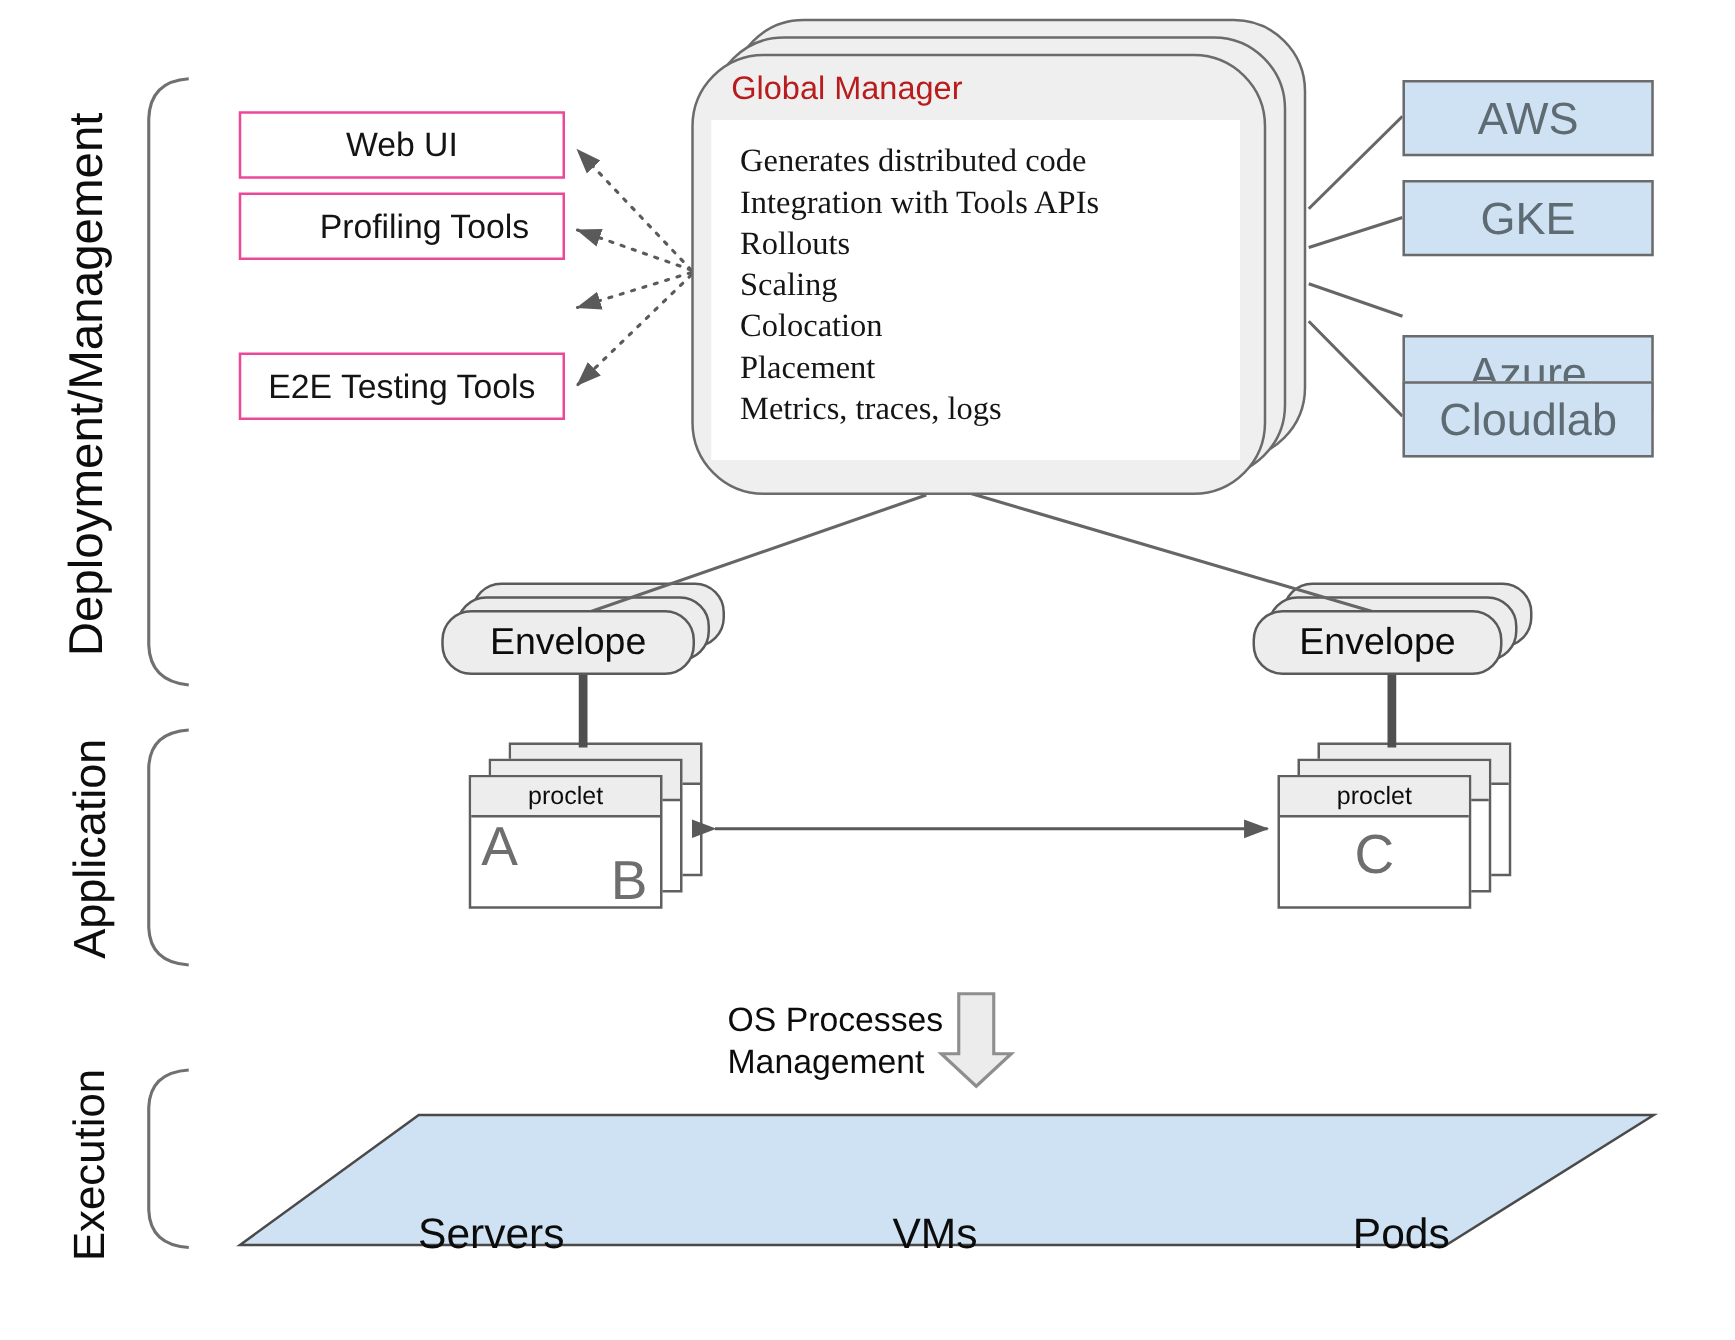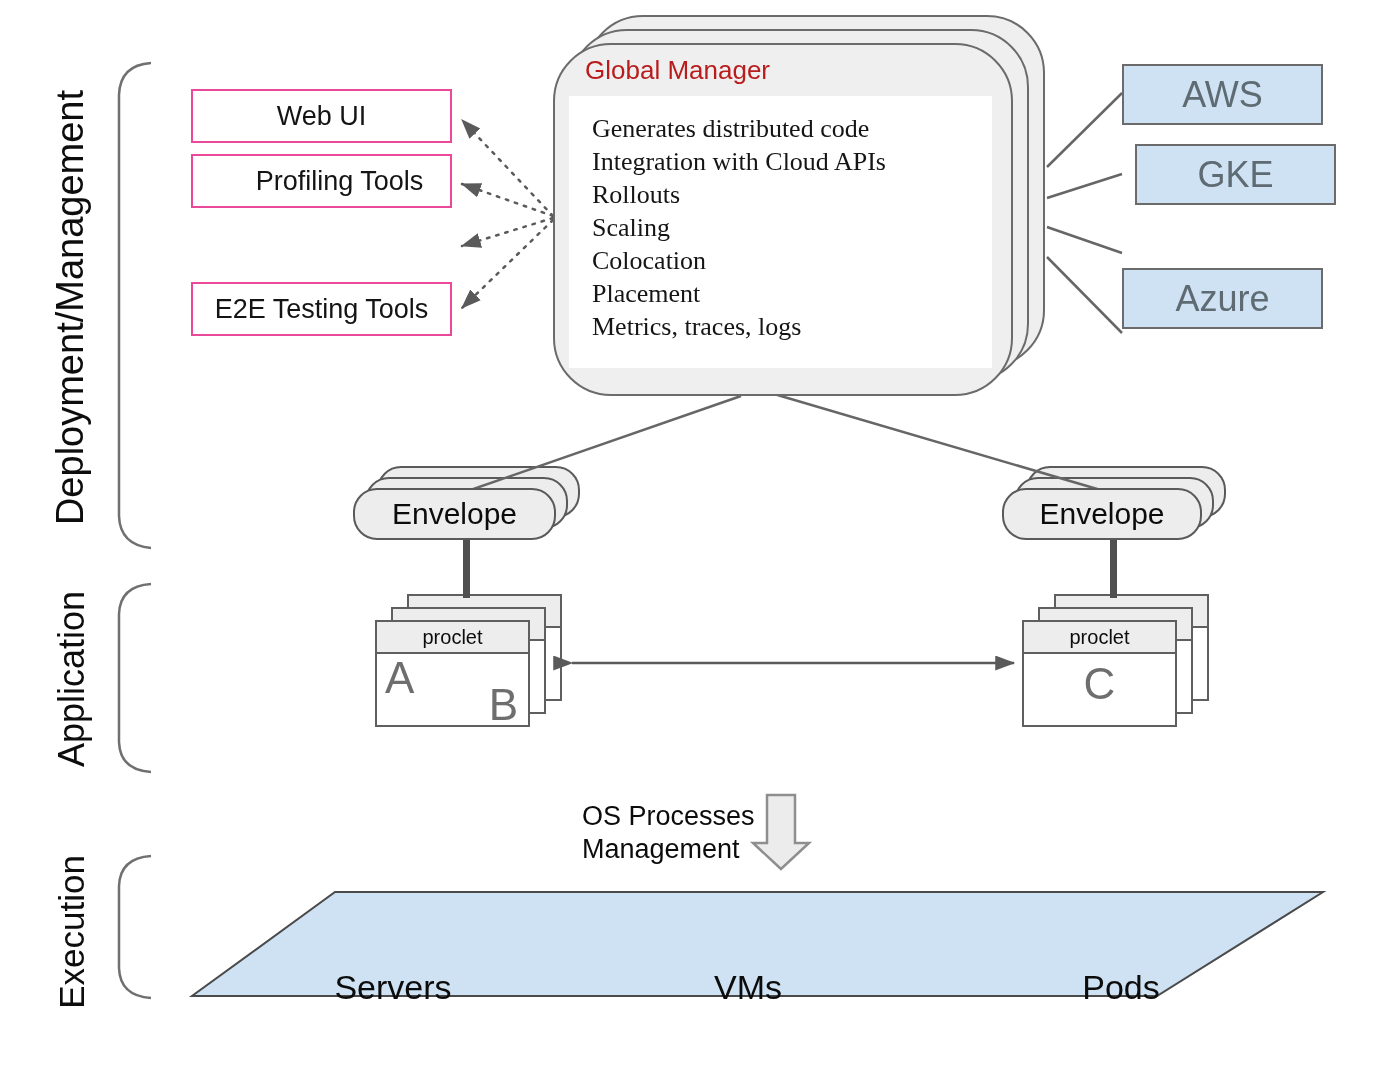--- a/index.html
+++ b/index.html
@@ -109,37 +109,40 @@
   <div class="toolbox z-front" style="top:282px;">
       <span>E2E Testing Tools</span>
     </div>
 
   <div class="gm-card z-back" style="left:585px;top:15px;"></div>
   <div class="gm-card z-back" style="left:569px;top:29px;"></div>
   <div class="gm-card z-front" style="left:553px;top:43px;">
     <div class="gm-title">Global Manager</div>
     <div class="gm-panel">
       <div class="gm-item">Generates distributed code</div>
-      <div class="gm-item">Integration with Cloud APIs</div>
+      <div class="gm-item">Integration with Tools APIs</div>
       <div class="gm-item">Rollouts</div>
       <div class="gm-item">Scaling</div>
       <div class="gm-item">Colocation</div>
       <div class="gm-item">Placement</div>
       <div class="gm-item">Metrics, traces, logs</div>
     </div>
   </div>
 
   <div class="cloudbox z-front" style="top:64px;">
       <span>AWS</span>
     </div>
-  <div class="cloudbox z-front" style="top:144px;margin-left:13px;">
+  <div class="cloudbox z-front" style="top:144px;">
       <span>GKE</span>
     </div>
   <div class="cloudbox z-front" style="top:223px;margin-top:45px;">
       <span>Azure</span>
+    </div>
+  <div class="cloudbox z-front" style="top:305px;">
+      <span>Cloudlab</span>
     </div>
 
   <div class="env-card z-back" style="left:377px;top:466px;"></div>
   <div class="env-card z-back" style="left:365px;top:477px;"></div>
   <div class="env-card z-front" style="left:353px;top:488px;">
     <div class="env-label">Envelope</div>
   </div>
 
   <div class="env-card z-back" style="left:1026px;top:466px;width:200px;"></div>
   <div class="env-card z-back" style="left:1014px;top:477px;width:200px;"></div>

